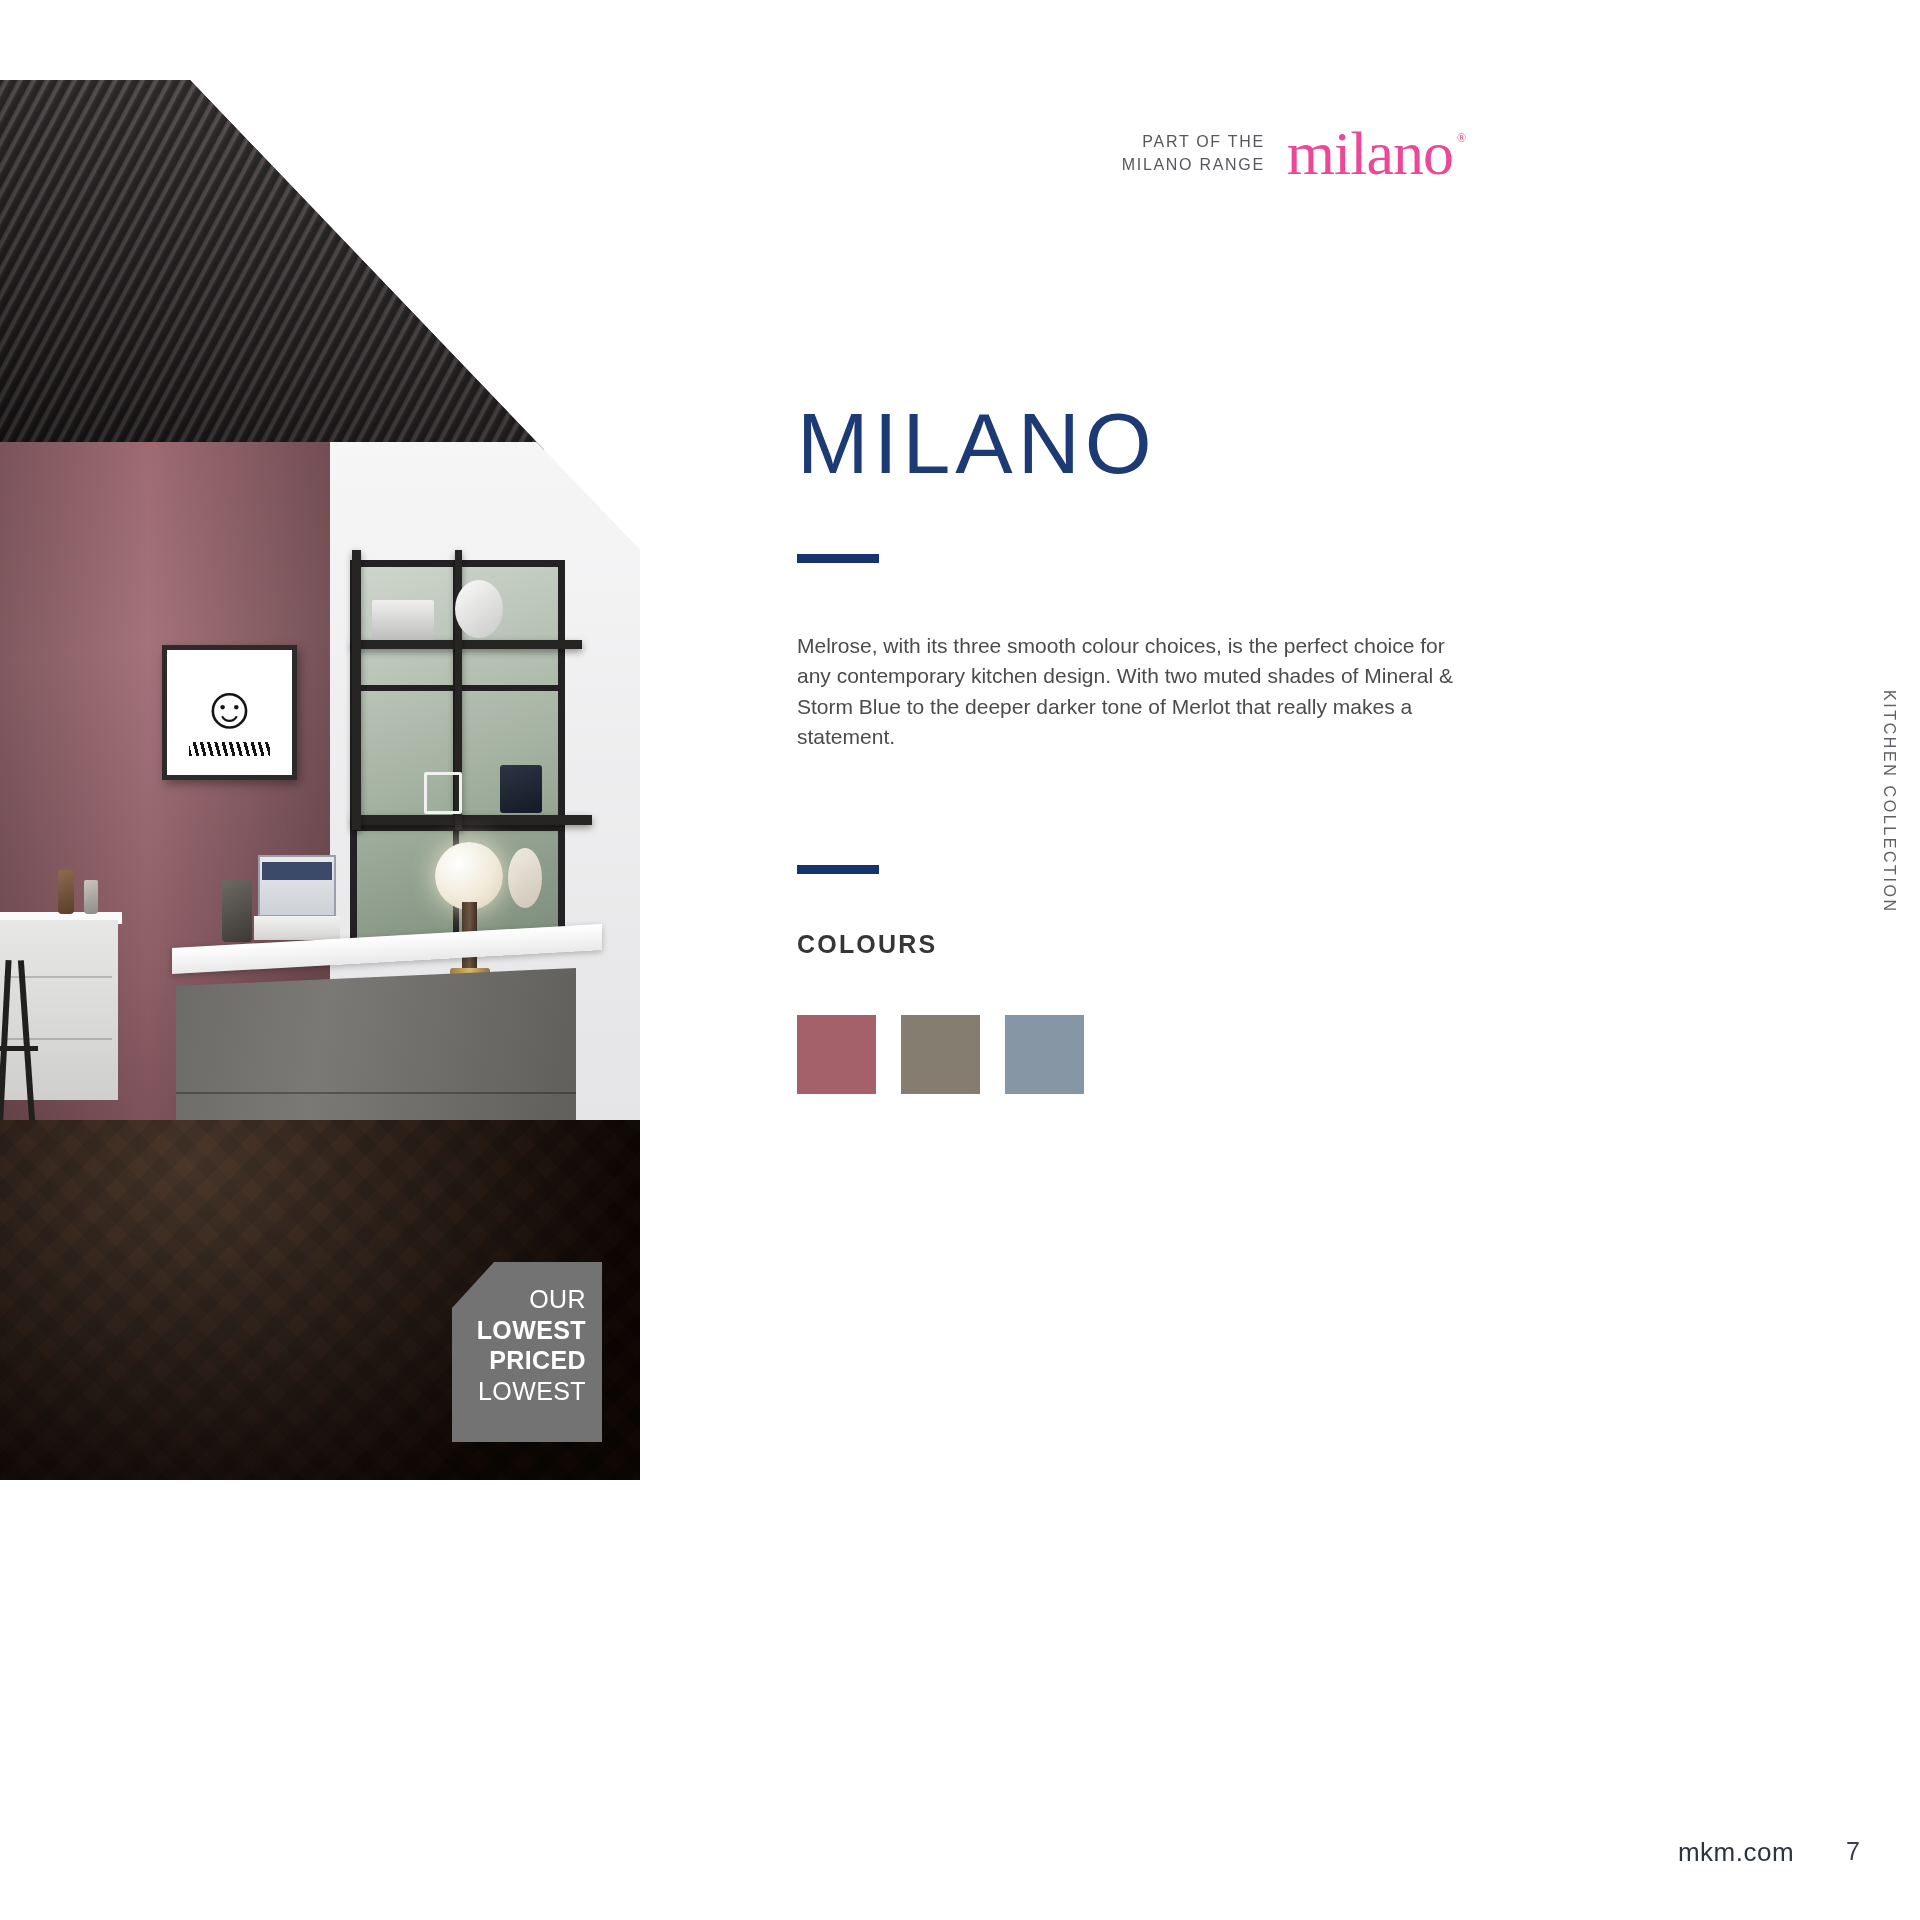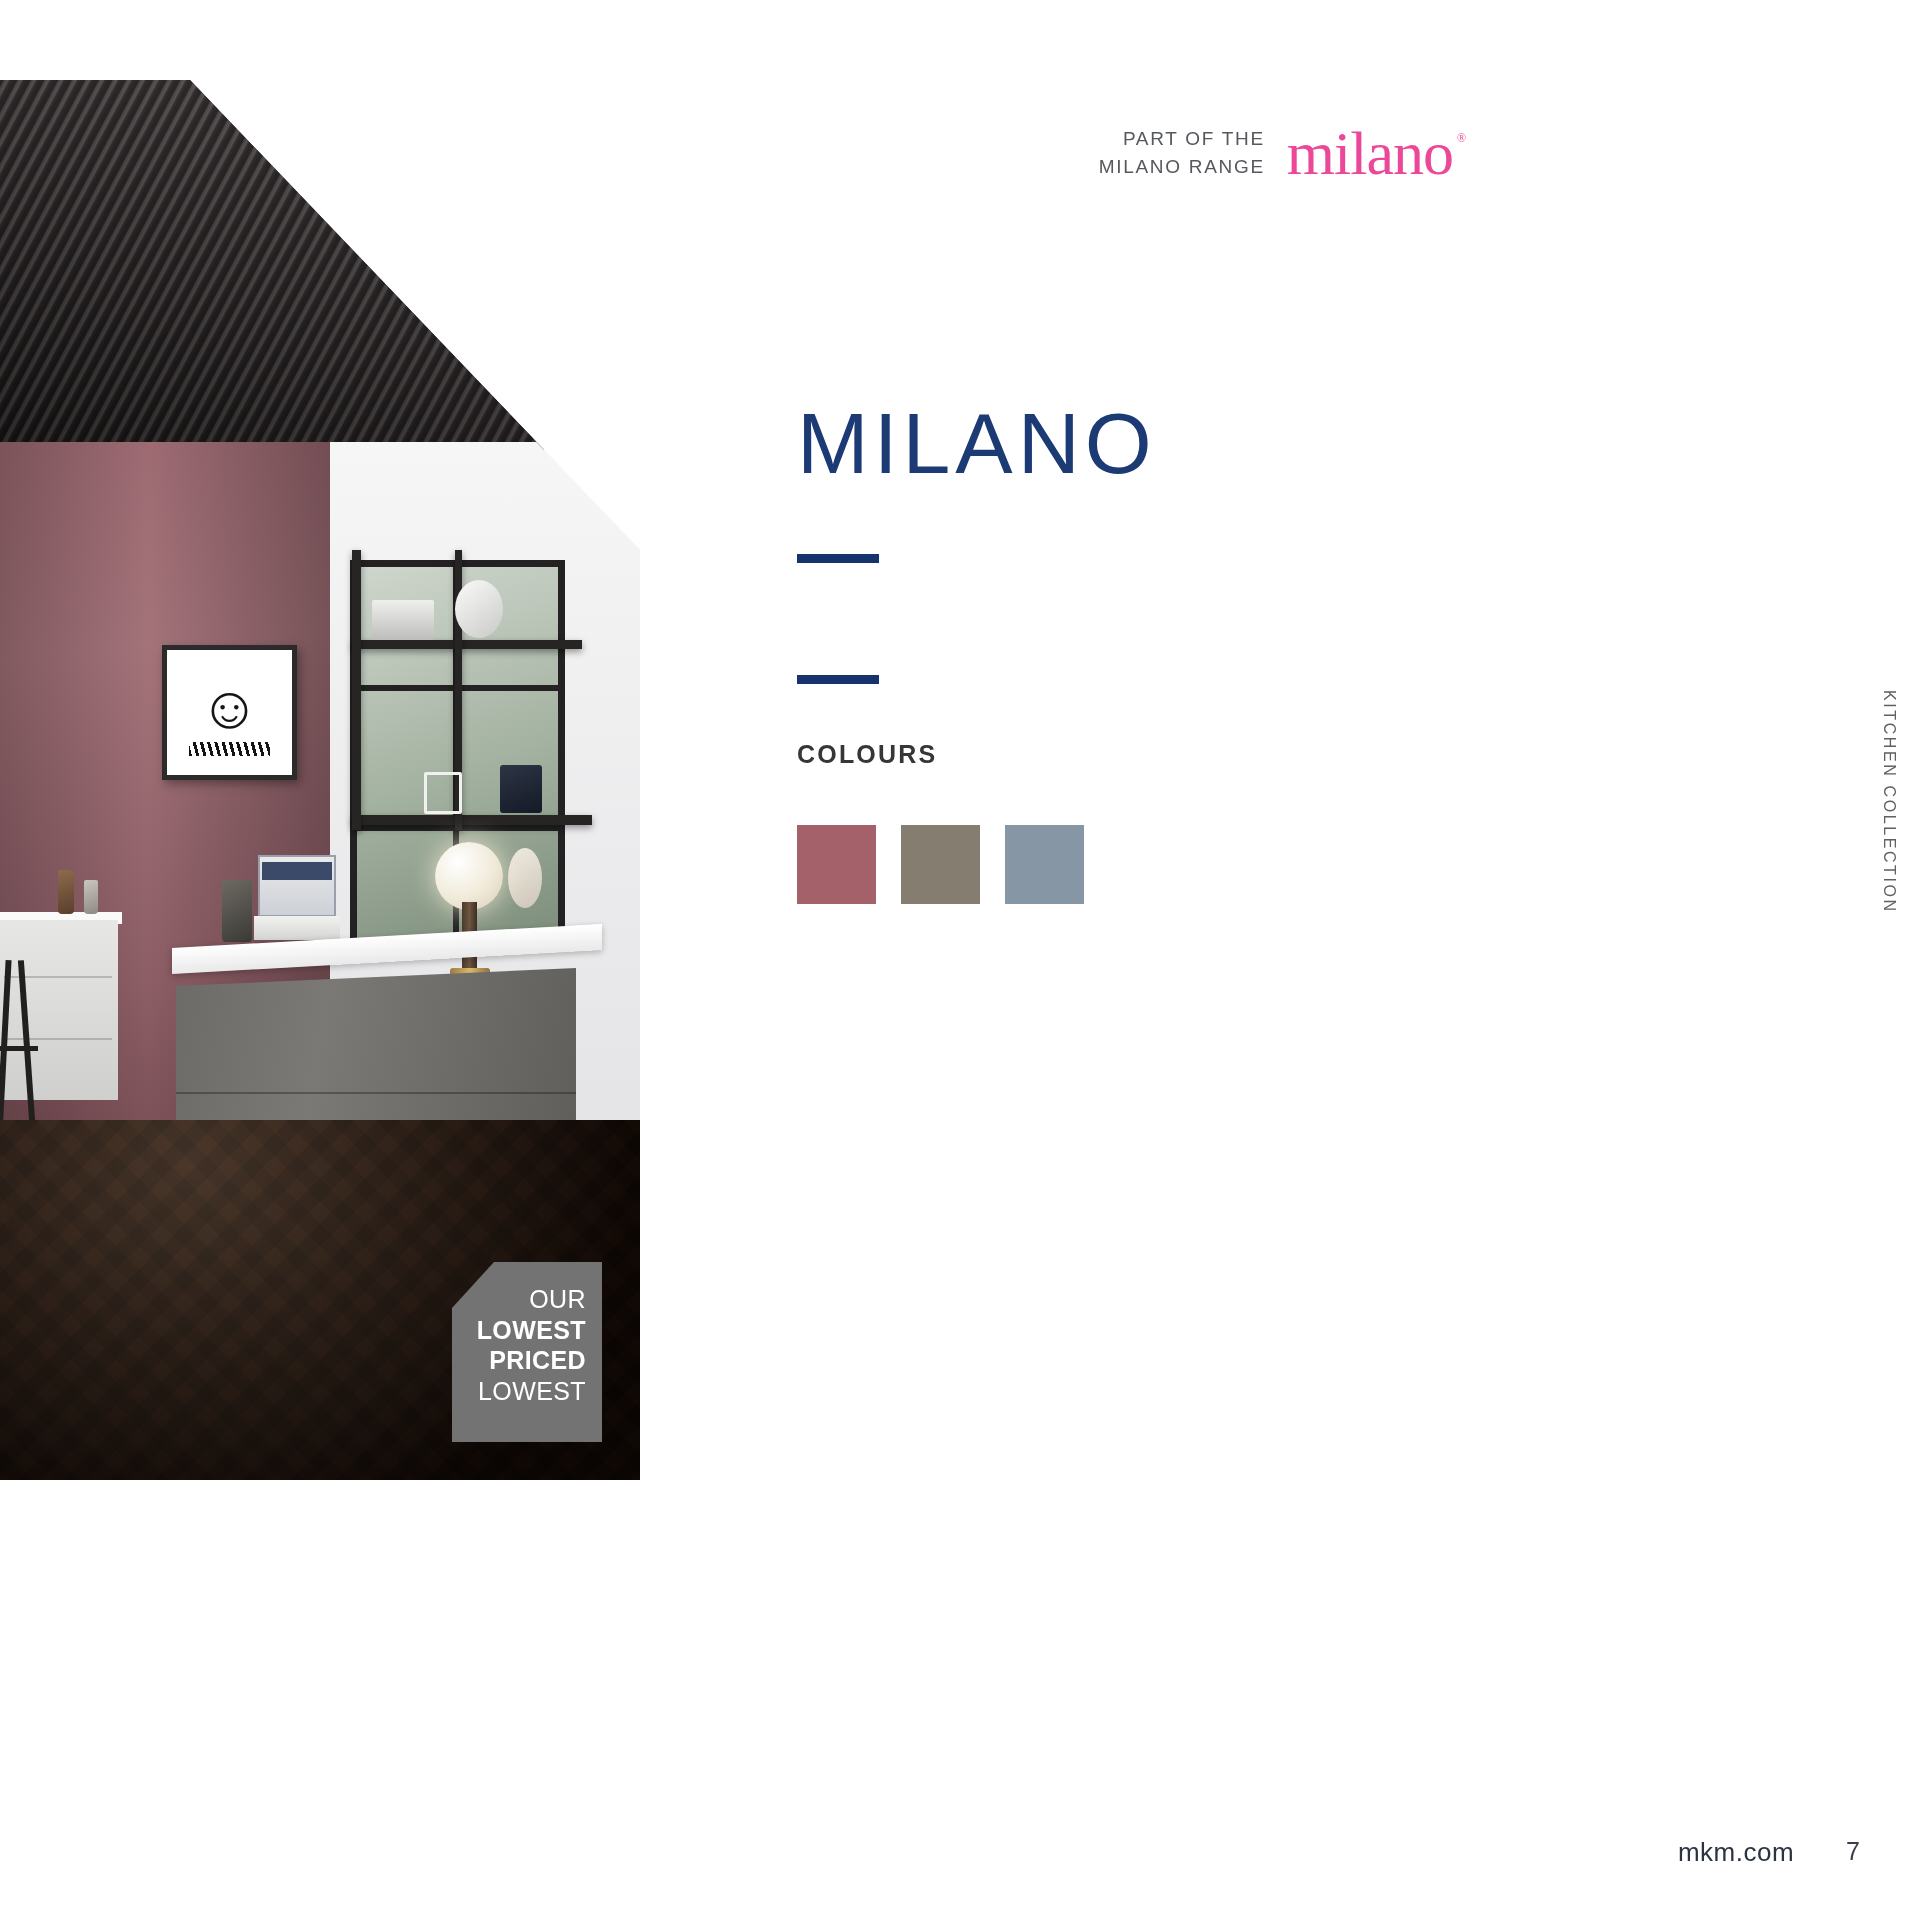--- a/index.html
+++ b/index.html
@@ -179,21 +179,21 @@
   .badge div{ font-size:25px; font-weight:400; }
   .badge div.b{ font-weight:700; }
 
   
   .header{
     position:absolute; right:455px; top:122px;
     display:flex; align-items:center; gap:22px;
   }
   .hdr-kicker{
     text-align:right;
-    font-size:19px; letter-spacing:1.7px; line-height:1.45;
+    font-size:16px; letter-spacing:1.7px; line-height:1.45;
     color:#55585c; font-weight:400;
   }
   .hdr-logo{
     font-family:Liberation Serif, serif;
     font-size:62px; color:#ec4899; line-height:1;
     letter-spacing:-1px; position:relative; padding-right:12px;
   }
   .hdr-logo sup{ font-size:12px; position:absolute; top:10px; right:0; }
 
   
@@ -310,20 +310,21 @@
     <div>MILANO RANGE</div>
   </div>
   <div class="hdr-logo">
     <span>milano</span><sup>®</sup>
   </div>
 </div>
 
 <div class="content">
   <h1 class="title" style="color: rgb(28, 58, 115);">MILANO</h1>
   <div class="rule rule-top" style="background: rgb(22, 51, 110);"></div>
+  <p class="body-copy">Melrose, with its three smooth colour choices, is the perfect choice for any contemporary kitchen design. With two muted shades of Mineral &amp; Storm Blue to the deeper darker tone of Merlot that really makes a statement.</p>
   <div class="rule rule-bottom" style="background: rgb(22, 51, 110);"></div>
   <div class="colours-label">COLOURS</div>
   <div class="swatches">
     <div class="swatch" title="Merlot" style="background: rgb(165, 97, 106);"></div>
     <div class="swatch" title="Mineral" style="background: rgb(133, 126, 112);"></div>
     <div class="swatch" title="Storm Blue" style="background: rgb(135, 150, 164);"></div>
   </div>
 </div>
 
 <div class="side-label">KITCHEN COLLECTION</div>

